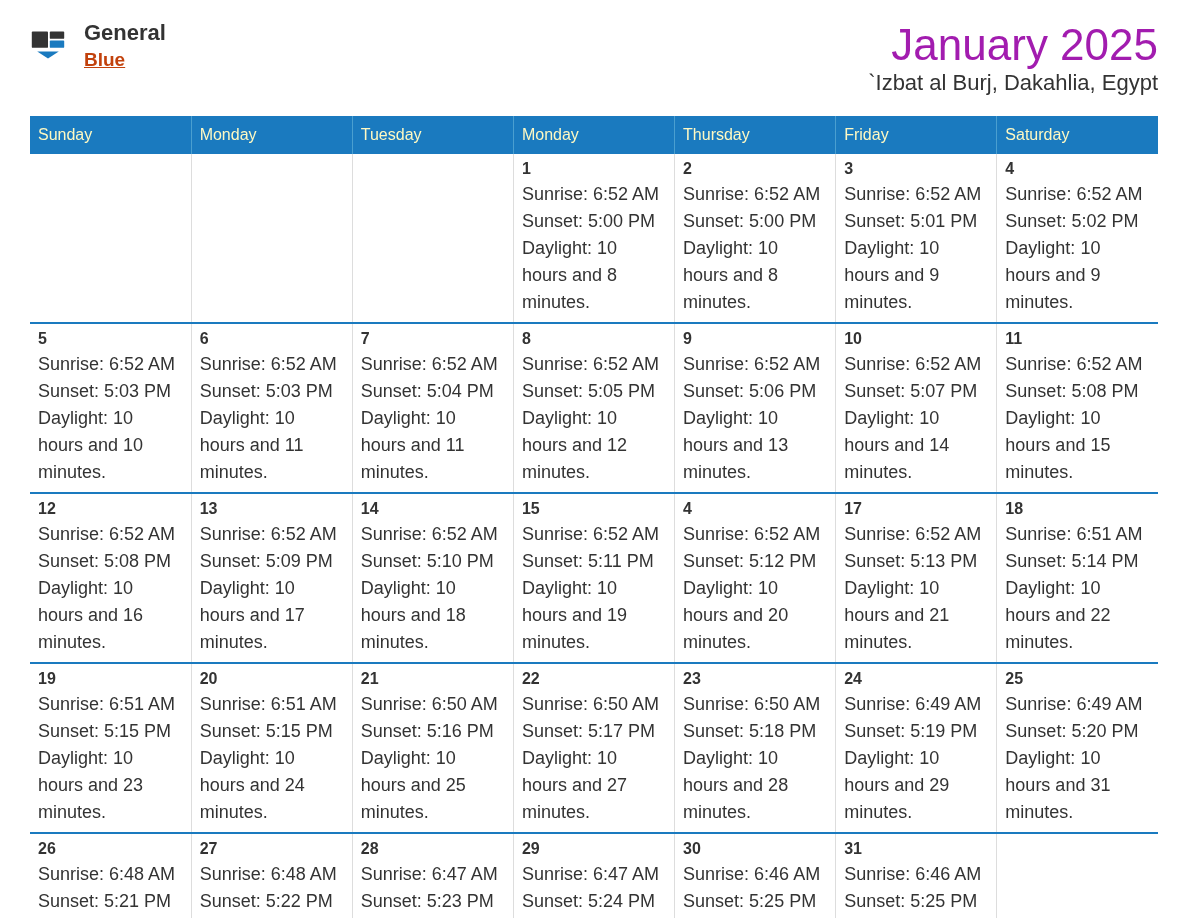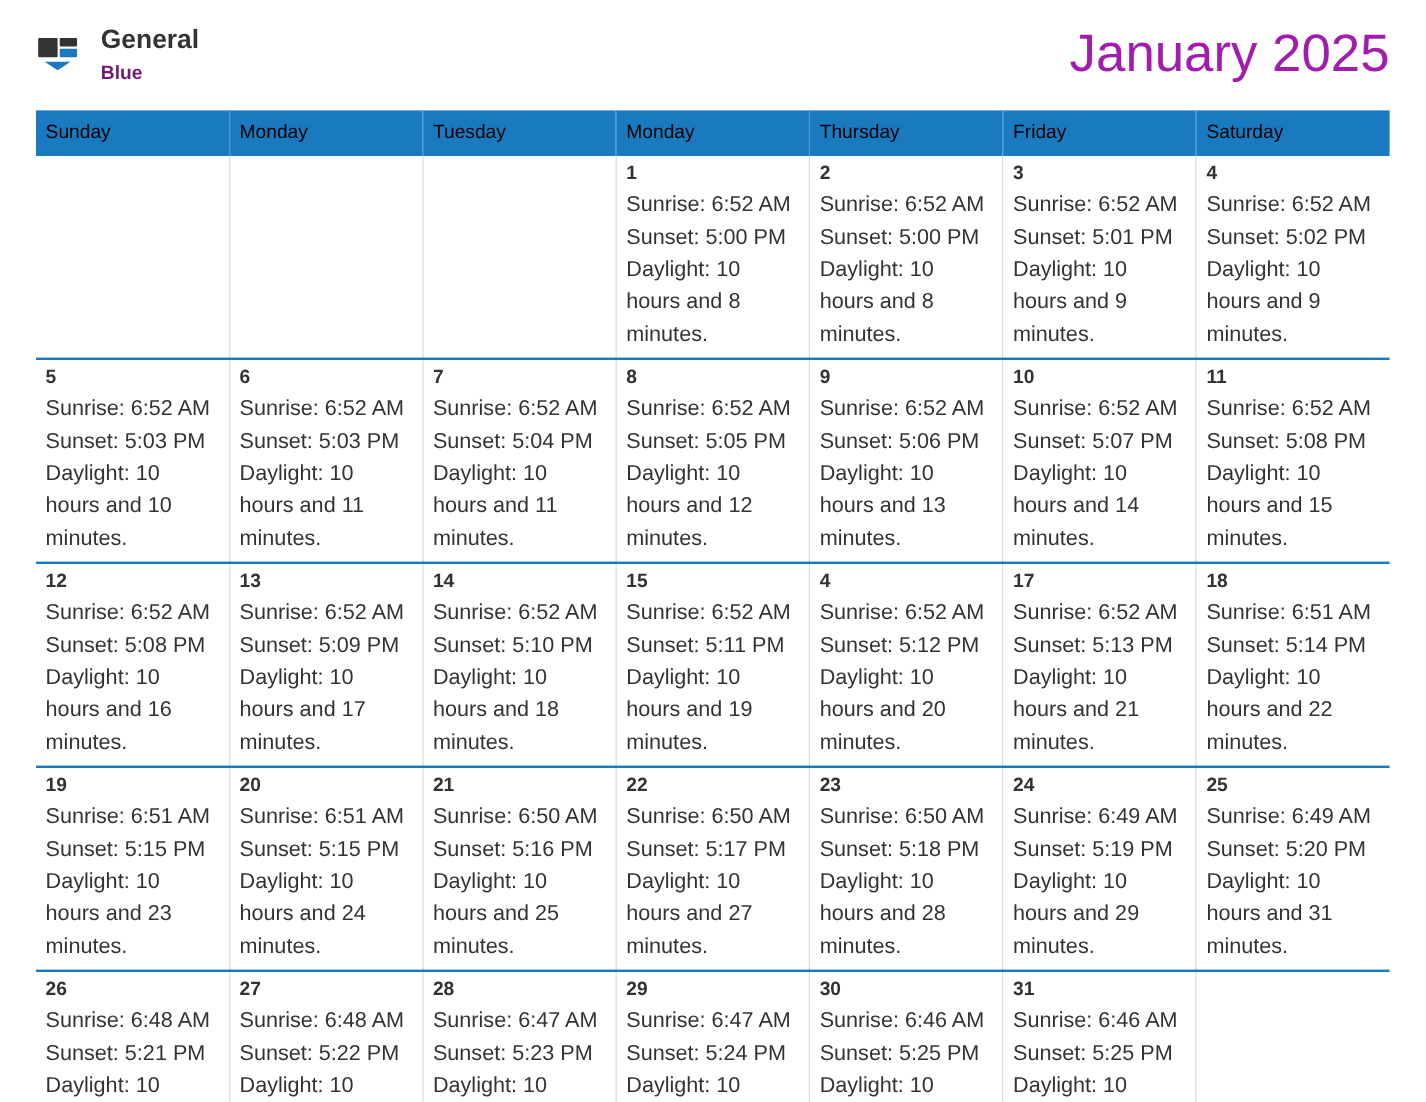--- a/index.html
+++ b/index.html
@@ -42,21 +42,21 @@
       font-size: 22px;
       font-weight: normal;
       color: #333;
     }
     .calendar {
       width: 100%;
       border-collapse: collapse;
     }
     .calendar thead tr {
       background-color: #1a7abf;
-      color: #000000;
+      color: #fef9c3;
       border-radius: 16px;
     }
     .calendar thead th {
       padding: 10px 8px;
       font-size: 16px;
       font-weight: normal;
       text-align: left;
       border-right: 1px solid #4a9fd0;
     }
     .calendar thead th:last-child {
@@ -97,25 +97,26 @@
 <div class="header">
   <div class="logo">
     <svg class="logo-icon" viewBox="0 0 40 40" xmlns="http://www.w3.org/2000/svg">
       <rect x="2" y="4" width="18" height="18" fill="#333" rx="1"></rect>
       <rect x="22" y="4" width="16" height="8" fill="#333" rx="1"></rect>
       <rect x="22" y="14" width="16" height="8" fill="#1a7abf" rx="1"></rect>
       <polygon points="8,26 20,34 32,26" fill="#1a7abf"></polygon>
     </svg>
     <div>
       <span style="color:#333;">General</span><br>
-      <span style="color:#701a75;font-size:16px;font-weight:bold;">Blue</span>
+      <span style="color:#c2410c;font-size:19px;font-weight:bold;text-decoration:underline;">Blue</span>
     </div>
   </div>
   <div class="title-block">
     <h1>January 2025</h1>
+    <h2>`Izbat al Burj, Dakahlia, Egypt</h2>
   </div>
 </div>
 
 <table class="calendar">
   <thead>
     <tr>
     <th>Sunday</th>
         <th>Monday</th>
         <th>Tuesday</th>
         <th>Monday</th>

